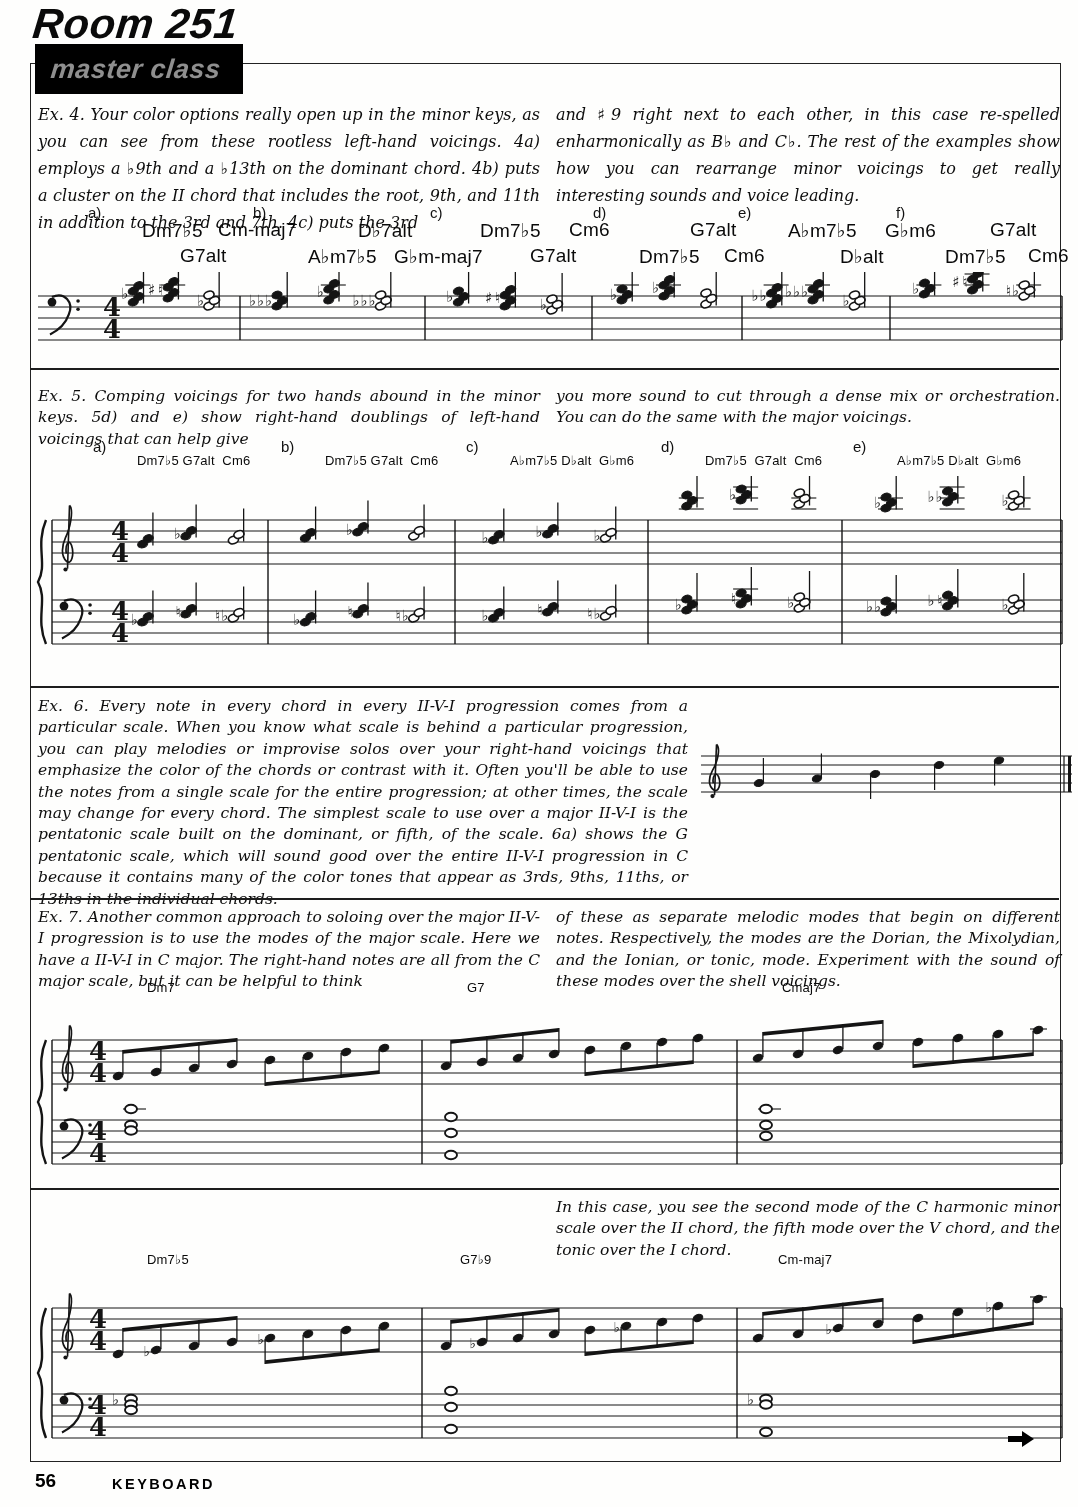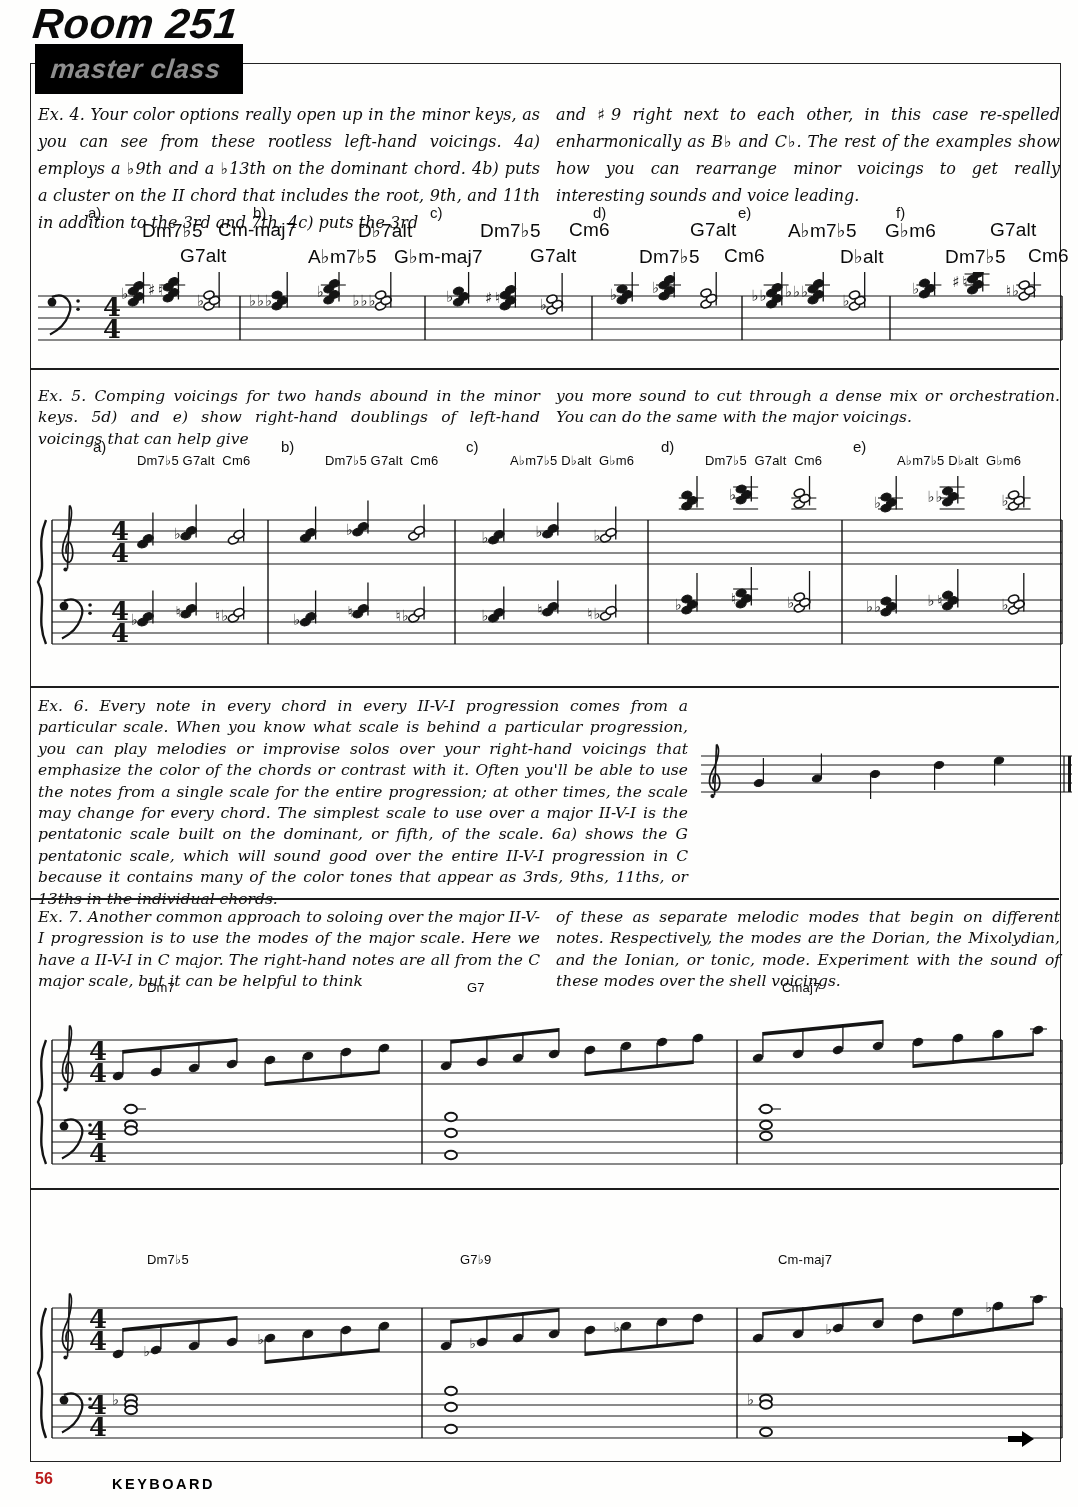--- a/index.html
+++ b/index.html
@@ -22,21 +22,21 @@
   .chord{font-family:"Liberation Sans","DejaVu Sans",sans-serif;font-size:19px;color:#0a0a0a;letter-spacing:.2px;margin-left:44px;}
   .chord.sm{font-size:13px;}
   .divider{position:absolute;left:30px;width:1029px;height:0;border-top:2px solid #1d1d1d;}
   .svgbox{position:absolute;}
   .cont-arrow{position:absolute;left:1008px;top:1431px;width:30px;height:16px;}
   .arrow-shaft{position:absolute;left:0;top:5px;width:15px;height:6px;background:#000;}
   .arrow-head{position:absolute;left:14px;top:0;width:0;height:0;border-top:8px solid transparent;
         border-bottom:8px solid transparent;border-left:12px solid #000;}
   .footer{position:absolute;left:0;top:1468px;width:1078px;height:36px;
         font-family:"Liberation Sans",sans-serif;}
-  .pageno{position:absolute;left:35px;top:2px;font-size:16px;font-weight:bold;color:#b91c1c;}
+  .pageno{position:absolute;left:35px;top:2px;font-size:19px;font-weight:bold;color:#000000;}
   .mag{position:absolute;left:112px;top:8px;font-size:14.5px;font-weight:bold;letter-spacing:2.5px;color:#000000;}
   .issue{position:absolute;left:238px;top:16px;font-size:13.5px;letter-spacing:1.5px;color:#4d7c0f;margin-top:20px;}
 </style>
 </head>
 <body>
 
 <div class="page">
   <div class="frame"></div>
 
   <div class="masthead-title">Room 251</div>
@@ -550,20 +550,21 @@
         <ellipse cx="415" cy="127" rx="6" ry="4.3" fill="#fff" stroke="#141414" stroke-width="1.9"></ellipse>
         <ellipse cx="415" cy="149" rx="6" ry="4.3" fill="#fff" stroke="#141414" stroke-width="1.9"></ellipse>
         <line x1="722" y1="103" x2="745" y2="103" stroke="#141414" stroke-width="1.1"></line>
         <ellipse cx="730" cy="103" rx="6" ry="4.3" fill="#fff" stroke="#141414" stroke-width="1.9"></ellipse>
         <ellipse cx="730" cy="119" rx="6" ry="4.3" fill="#fff" stroke="#141414" stroke-width="1.9"></ellipse>
         <ellipse cx="730" cy="130" rx="6" ry="4.3" fill="#fff" stroke="#141414" stroke-width="1.9"></ellipse>
       </svg></div>
 
   <div class="divider" style="top:1188px"></div>
 
+  <div class="col sm" style="left:556px;top:1197px;width:504px">In this case, you see the second mode of the C harmonic minor scale over the II chord, the fifth mode over the V chord, and the tonic over the I chord.</div>
   <div class="row" id="ex8-chords" style="top:1252px">
       <span class="chord sm" style="left: 103px;">Dm7♭5</span>
       <span class="chord sm" style="left: 416px;">G7♭9</span>
       <span class="chord sm" style="left: 734px;">Cm-maj7</span>
     </div>
   <div class="svgbox" id="svg8" style="left:36px;top:1280px"><svg width="1030" height="178">
         <path d="M 10 28 C -1 54 12 75 2 93
                C 12 111 -1 132 10 158" fill="none" stroke="#141414" stroke-width="2.4"></path>
         <line x1="16" y1="28" x2="1026" y2="28" stroke="#141414" stroke-width="1"></line>
         <line x1="16" y1="39" x2="1026" y2="39" stroke="#141414" stroke-width="1"></line>

